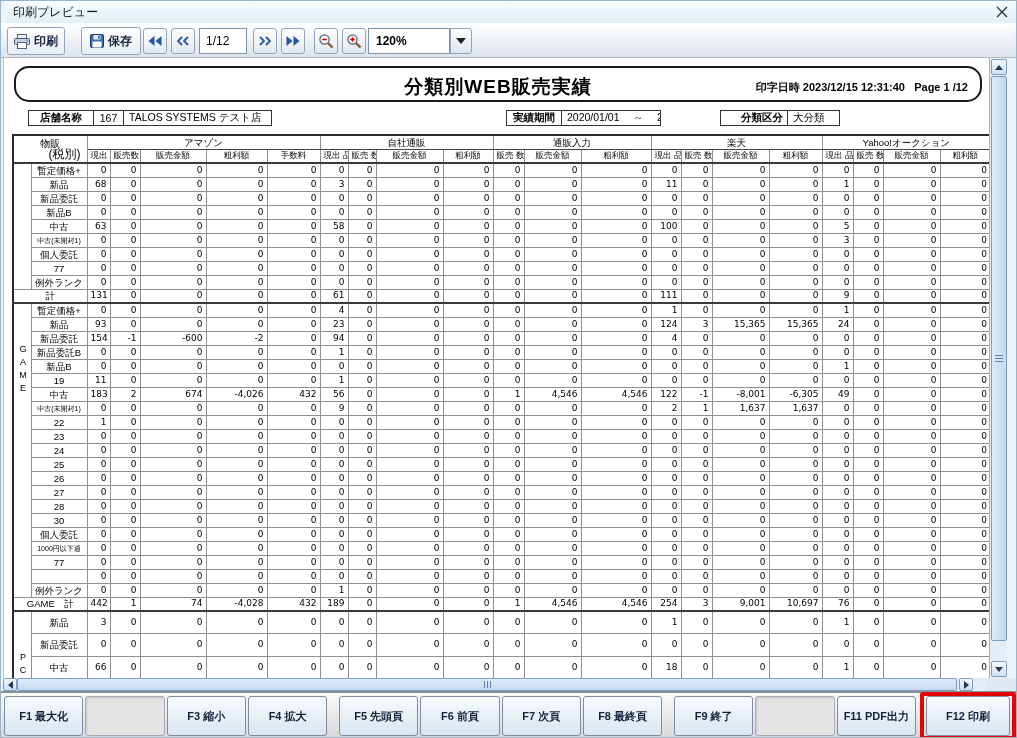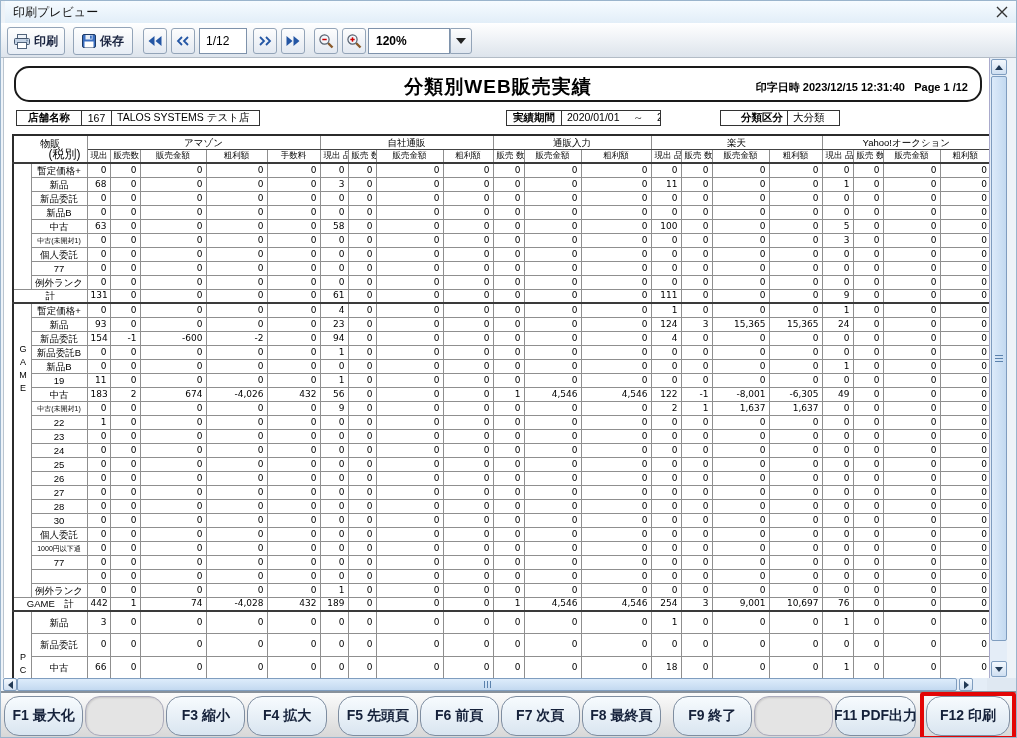--- a/index.html
+++ b/index.html
@@ -63,22 +63,22 @@
   .hscroll{position:absolute;left:2px;top:677px;width:986px;height:14px;background:#e4edf7;}
   .hthumb{position:absolute;left:14px;top:0;width:940px;height:13px;background:linear-gradient(#ddecfb,#c3d9f0);border:1px solid #7f9dbf;border-radius:2px;
     display:flex;align-items:center;justify-content:center;gap:2px;cursor:pointer;}
   .grip-v{width:1px;height:7px;background:#5b82ad;}
   .hbtn{position:absolute;top:0;width:14px;height:13px;background:linear-gradient(#f4f9fe,#cfdff1);border:1px solid #7f9dbf;border-radius:2px;
     display:flex;align-items:center;justify-content:center;cursor:pointer;}
   .corner-sq{position:absolute;right:0;top:677px;width:29px;height:14px;background:#dfe8f2;}
   
   .fbar{position:absolute;left:0;top:690px;width:100%;height:48px;background:linear-gradient(#fbfbfb,#d6d6d6);border-top:2px solid #88919b;
     display:flex;align-items:center;padding-left:3px;}
-  .fk{width:81px;height:40px;margin-right:2px;background:linear-gradient(#f7fbfe,#d9e5f0);border:1px solid #7e8da0;border-radius:15px;
-    font-size:14px;font-weight:bold;color:#15213a;display:flex;align-items:center;justify-content:center;cursor:pointer;white-space:nowrap;}
+  .fk{width:81px;height:40px;margin-right:2px;background:linear-gradient(#f7fbfe,#d9e5f0);border:1px solid #7e8da0;border-radius:3px;
+    font-size:11px;font-weight:bold;color:#15213a;display:flex;align-items:center;justify-content:center;cursor:pointer;white-space:nowrap;}
   .fk.blank{background:#e4e4e4;border:1px solid #aab;box-shadow:inset 1px 1px 2px #00000022;cursor:default;}
   .fk-gap{width:10px;}
   .fk-hl{margin-left:2px;border:4px solid #e30505;border-radius:3px;padding:2px;background:transparent;display:flex;align-items:center;height:48px;}
   .fk-hl .fk{width:84px;margin:0;}
   svg{display:block;}
 </style>
 </head>
 <body>
 
 <div class="window">
@@ -97,21 +97,21 @@
       <span>
         <svg width="16" height="15" viewBox="0 0 16 15">
           <rect x="3.5" y="0.5" width="9" height="4" fill="#eef3f9" stroke="#51647c"></rect>
           <rect x="0.5" y="4.5" width="15" height="6" rx="1" fill="#c3d2e4" stroke="#44566e"></rect>
           <rect x="3.5" y="8.5" width="9" height="6" fill="#ffffff" stroke="#51647c"></rect>
           <circle cx="13" cy="6.5" r="1" fill="#7e94b0"></circle>
         </svg>
       </span>
       <span>印刷</span>
     </button>
-    <button class="tbtn" style="left:72px;width:60px;">
+    <button class="tbtn" style="left:80px;width:60px;">
       <span>
         <svg width="14" height="14" viewBox="0 0 14 14">
           <rect x="0.5" y="0.5" width="13" height="13" rx="1.5" fill="#3a6ec0" stroke="#1d3a66"></rect>
           <rect x="3.5" y="1" width="7" height="4.5" fill="#e8eef6"></rect>
           <rect x="8" y="1.5" width="1.8" height="3.2" fill="#3a6ec0"></rect>
           <rect x="2.5" y="7.5" width="9" height="6" fill="#ffffff"></rect>
         </svg>
       </span>
       <span>保存</span>
     </button>
@@ -177,21 +177,21 @@
   <div class="preview">
     <div class="rheader">
       <div class="rtitle">分類別WEB販売実績</div>
       <div class="rmeta">
         <span>印字日時</span>
         <span>2023/12/15 12:31:40</span>&nbsp;&nbsp;
         <span>Page 1  /12</span>
       </div>
     </div>
 
-    <div class="ibox" style="left:12px;">
+    <div class="ibox" style="left:24px;">
       <div class="lbl" style="width:66px;">店舗名称</div>
       <div class="val" style="width:30px;justify-content:center;padding:0;">167</div>
       <div class="val" style="width:148px;">TALOS SYSTEMS テスト店</div>
     </div>
     <div class="ibox" style="left:486px;padding-left:16px;">
       <div class="lbl" style="width:56px;">実績期間</div>
       <div class="val" style="width:98px;border-right:none;">2020/01/01　 ～ 　2020/01/31</div>
       <div class="val" style="width:0;padding:0;"></div>
     </div>
     <div class="ibox" style="left:716px;">

